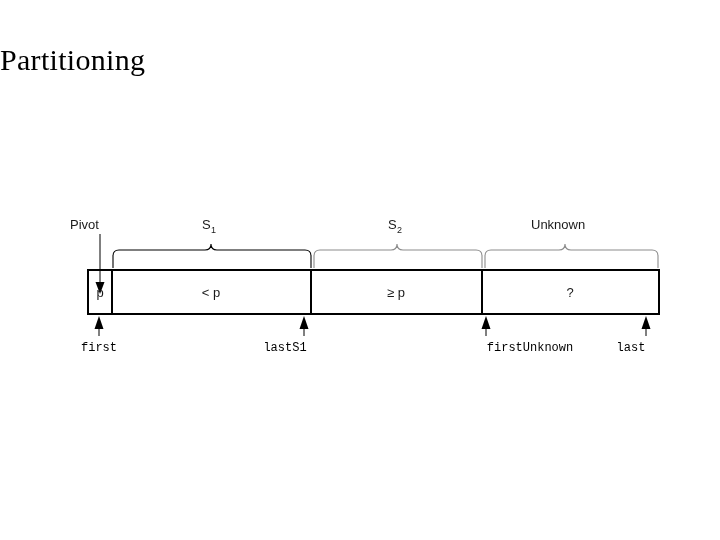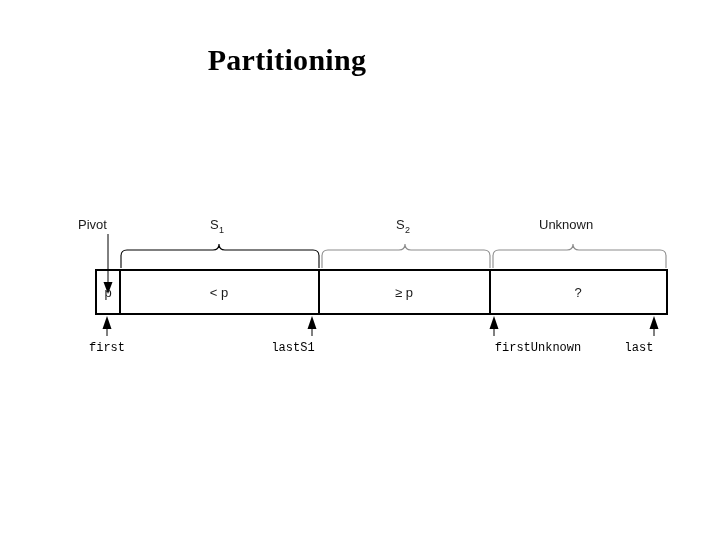--- a/index.html
+++ b/index.html
@@ -15,33 +15,33 @@
     font-family: "Liberation Sans", sans-serif;
     color: #000000;
   }
 
   
   #slide-title {
     position: absolute;
     left: 0;
     top: 42px;
     width: 574px;
-    text-align: center;
+    text-align: left;
     font-family: "Liberation Serif", serif;
-    font-weight: bold;
+    font-weight: normal;
     font-size: 30px;
     line-height: 36px;
     letter-spacing: 0.3px;
     color: #000000;
   }
 
   
   #partition-diagram {
     position: absolute;
-    left: 16px;
+    left: 8px;
     top: 0;
     width: 572px;
     height: 540px;
   }
   #partition-diagram svg {
     display: block;
   }
 
   
   .svg-label-sans {

